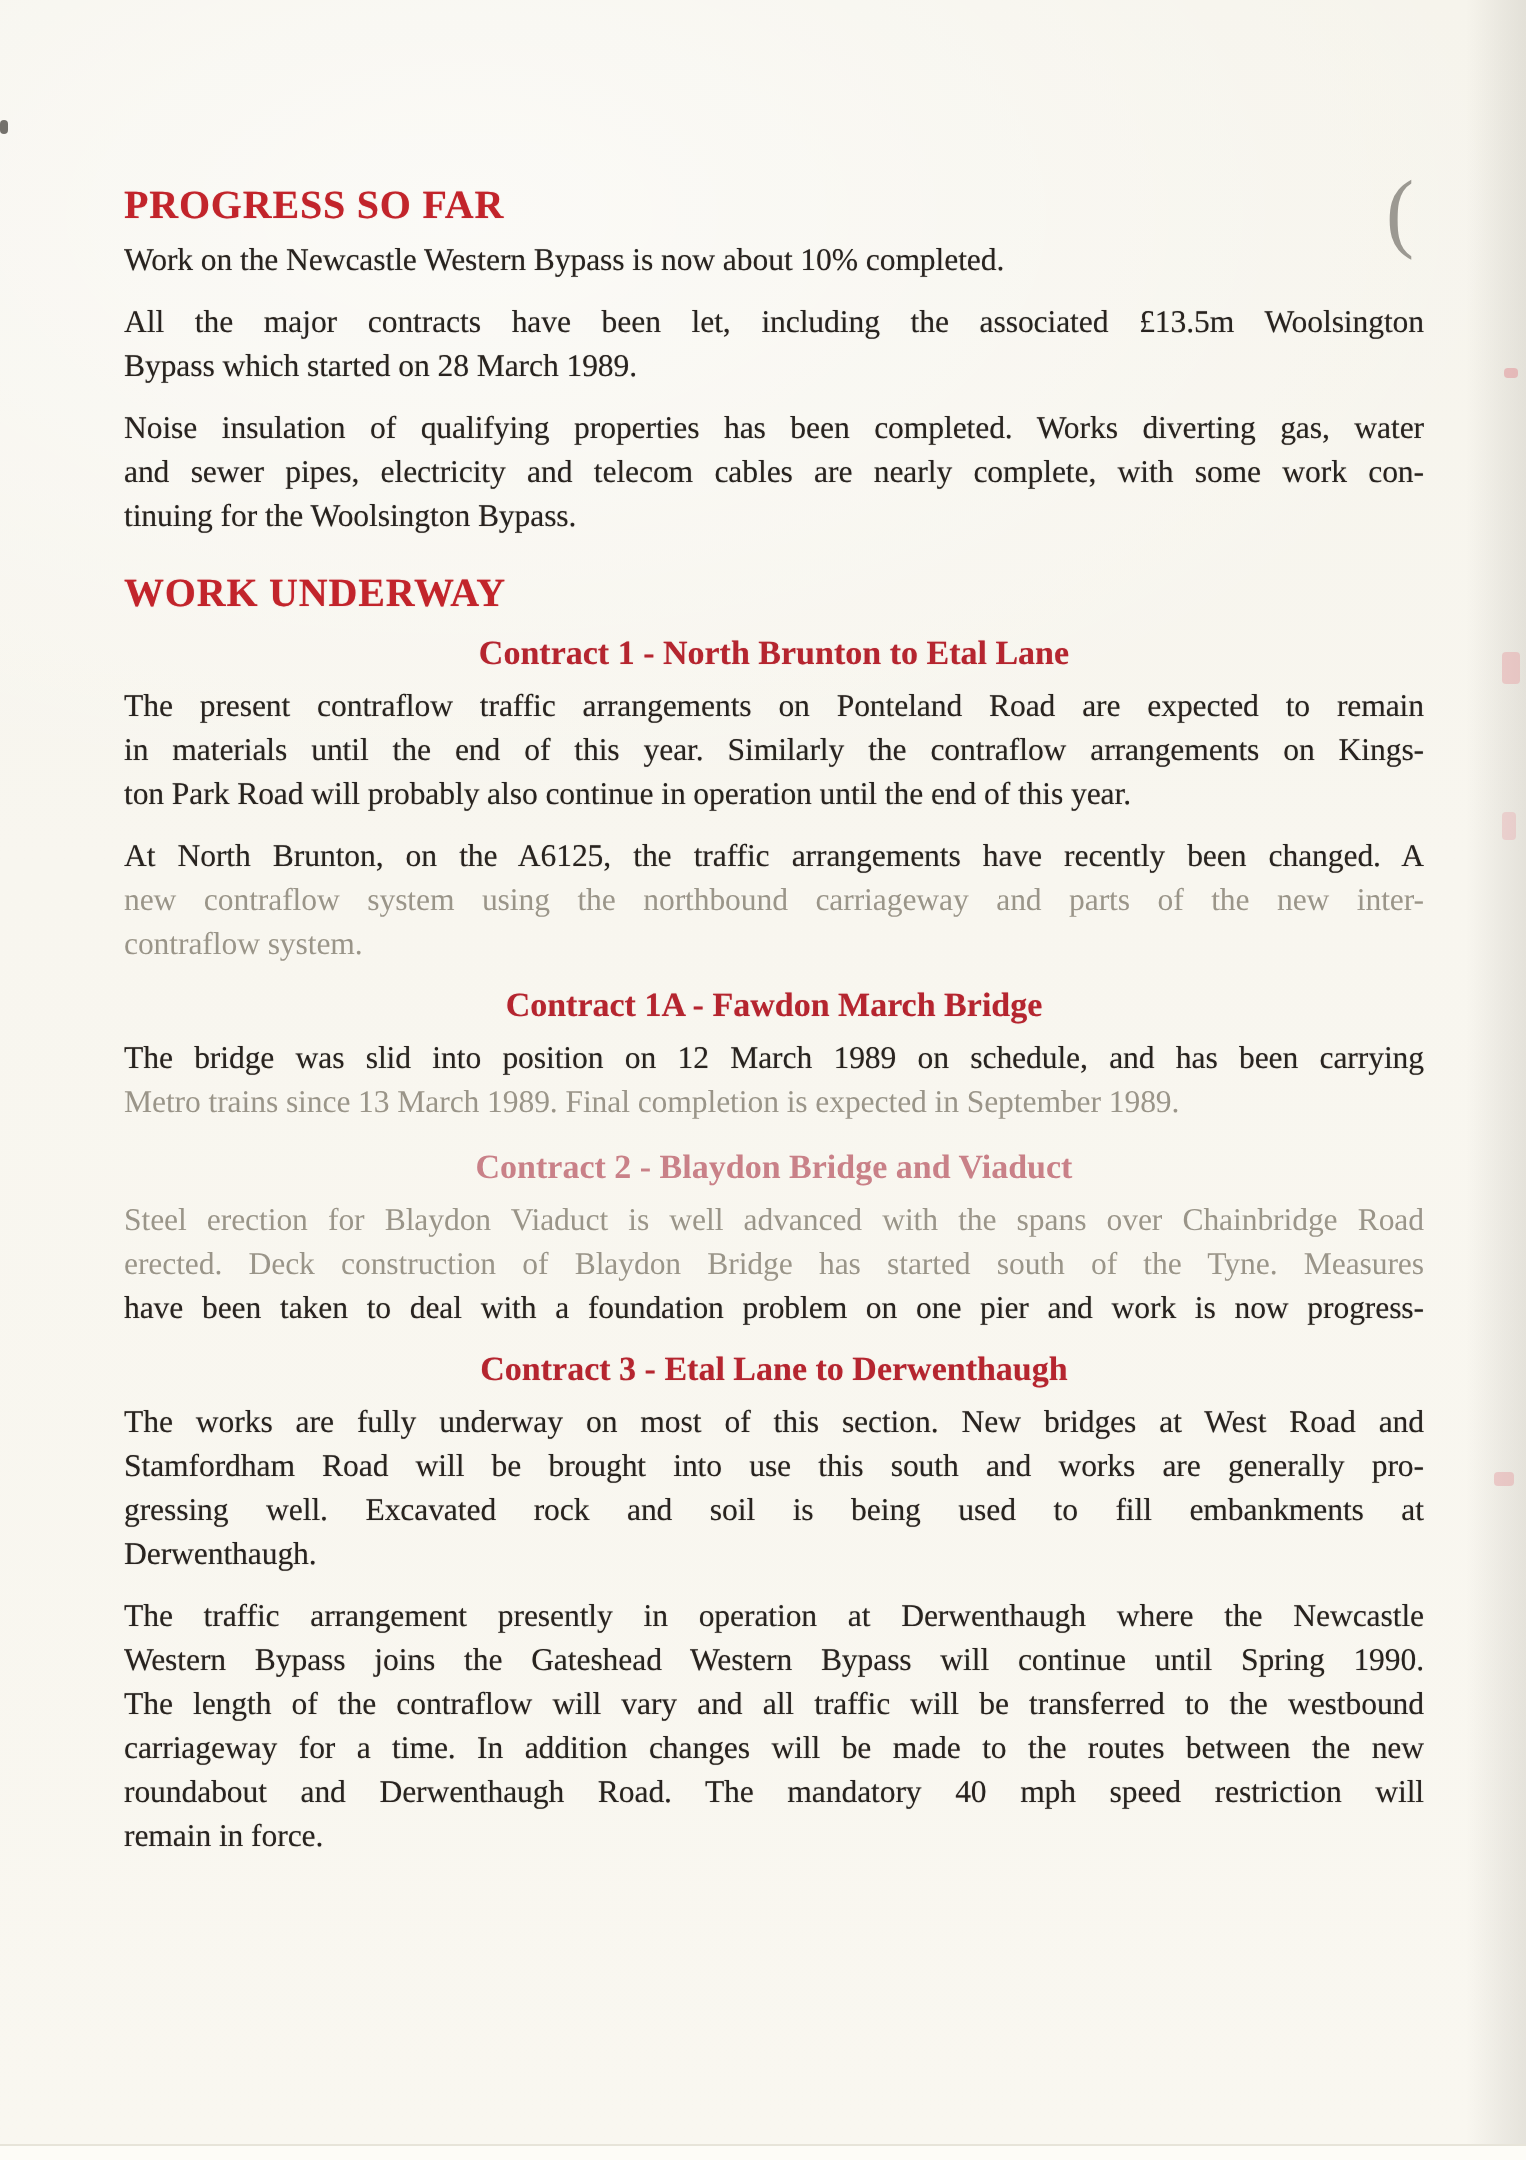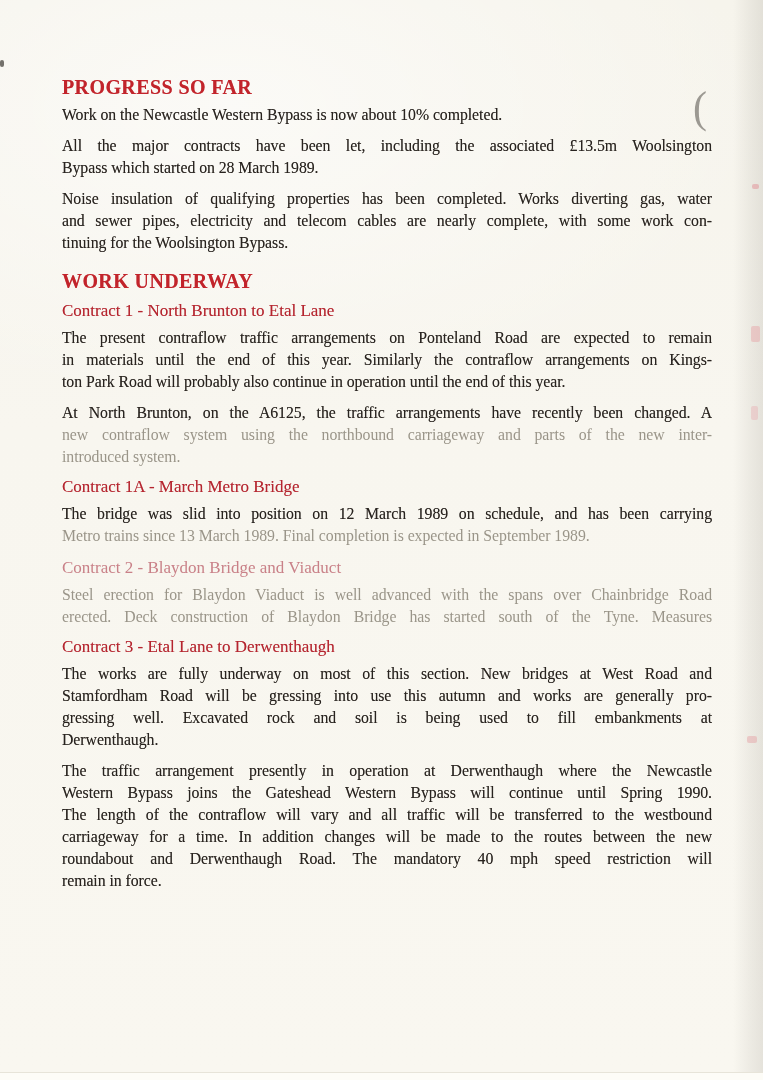--- a/index.html
+++ b/index.html
@@ -45,26 +45,27 @@
   .content {
     position: absolute; top: 76px; left: 62px; width: 650px;
   }
   .big-heading {
     font-size: 20px; font-weight: bold; line-height: 23px;
     color: var(--heading-red, #c2242b);
     letter-spacing: 0.4px;
     margin: 16px 0 5px 0;
     text-shadow: 0 0 0.5px rgba(194,36,43,0.5);
   }
-  .big-heading:first-child { margin-top: 0; }
+  .big-heading:first-child { margin-top: 16px; }
   .sub-heading {
-    font-size: 17px; font-weight: normal; line-height: 20px;
+    font-size: 17px; font-weight: bold; line-height: 20px;
     color: var(--subheading-red, #b5252f);
     margin: 8px 0 6px 0;
     text-shadow: 0 0 0.5px rgba(181,37,47,0.4);
+    text-align: center;
   }
   .sub-heading.fadedred {
     color: var(--faded-red, #c98188);
     text-shadow: none;
     margin-top: 11px;
   }
   .para {
     margin: 0 0 9px 0;
     font-size: 15.8px;
     color: var(--ink, #28231f);
@@ -116,36 +117,37 @@
     <h2 class="big-heading">WORK UNDERWAY</h2>
     <h3 class="sub-heading">Contract 1 - North Brunton to Etal Lane</h3>
     <div class="para">
       <div class="line j">The present contraflow traffic arrangements on Ponteland Road are expected to remain</div>
       <div class="line j">in materials until the end of this year. Similarly the contraflow arrangements on Kings-</div>
       <div class="line">ton Park Road will probably also continue in operation until the end of this year.</div>
     </div>
     <div class="para">
       <div class="line j">At North Brunton, on the A6125, the traffic arrangements have recently been changed. A</div>
       <div class="line j faded">new contraflow system using the northbound carriageway and parts of the new inter-</div>
-      <div class="line faded">introduced system.</div>
+      <div class="line faded">contraflow system.</div>
     </div>
-    <h3 class="sub-heading">Contract 1A - March Metro Bridge</h3>
+    <h3 class="sub-heading">Contract 1A - Fawdon March Bridge</h3>
     <div class="para">
       <div class="line j">The bridge was slid into position on 12 March 1989 on schedule, and has been carrying</div>
       <div class="line faded">Metro trains since 13 March 1989. Final completion is expected in September 1989.</div>
     </div>
     <h3 class="sub-heading fadedred">Contract 2 - Blaydon Bridge and Viaduct</h3>
     <div class="para">
       <div class="line j faded">Steel erection for Blaydon Viaduct is well advanced with the spans over Chainbridge Road</div>
       <div class="line j faded">erected. Deck construction of Blaydon Bridge has started south of the Tyne. Measures</div>
+      <div class="line j">have been taken to deal with a foundation problem on one pier and work is now progress-</div>
     </div>
     <h3 class="sub-heading">Contract 3 - Etal Lane to Derwenthaugh</h3>
     <div class="para">
       <div class="line j">The works are fully underway on most of this section. New bridges at West Road and</div>
-      <div class="line j">Stamfordham Road will be gressing into use this autumn and works are generally pro-</div>
+      <div class="line j">Stamfordham Road will be brought into use this south and works are generally pro-</div>
       <div class="line j">gressing well. Excavated rock and soil is being used to fill embankments at</div>
       <div class="line">Derwenthaugh.</div>
     </div>
     <div class="para">
       <div class="line j">The traffic arrangement presently in operation at Derwenthaugh where the Newcastle</div>
       <div class="line j">Western Bypass joins the Gateshead Western Bypass will continue until Spring 1990.</div>
       <div class="line j">The length of the contraflow will vary and all traffic will be transferred to the westbound</div>
       <div class="line j">carriageway for a time. In addition changes will be made to the routes between the new</div>
       <div class="line j">roundabout and Derwenthaugh Road. The mandatory 40 mph speed restriction will</div>
       <div class="line">remain in force.</div>

